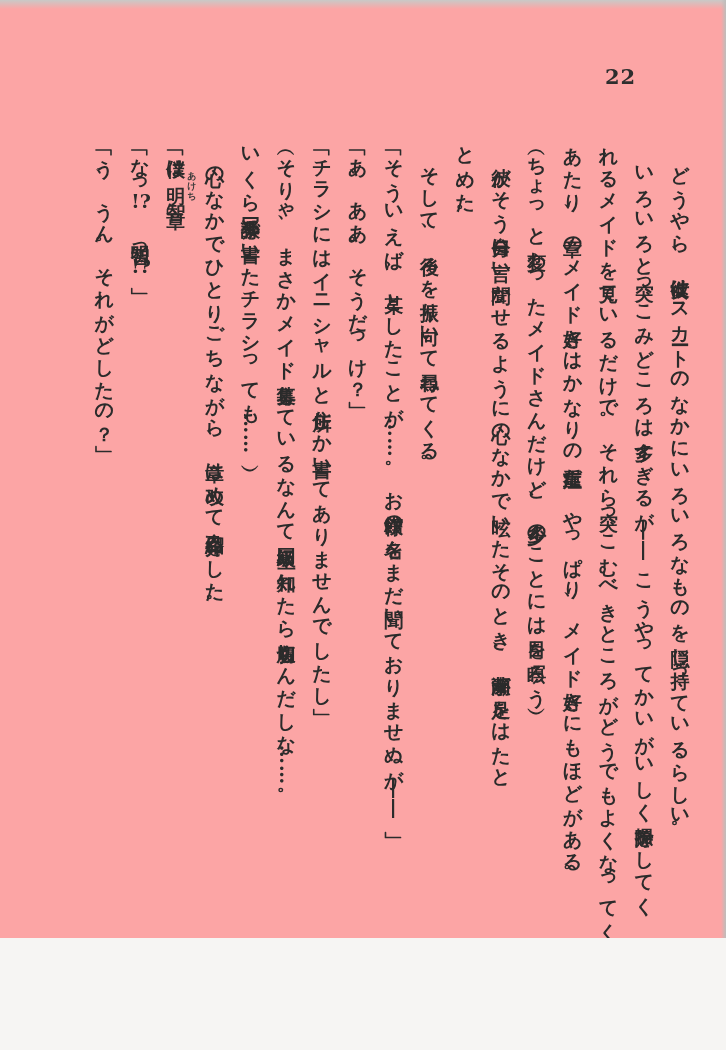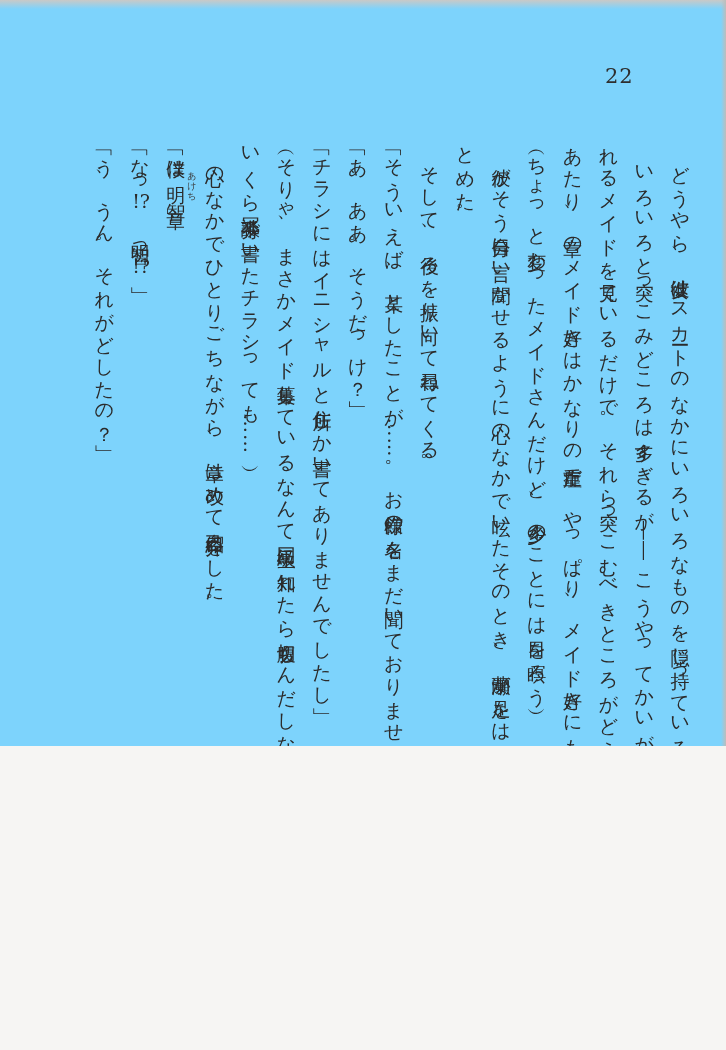--- a/index.html
+++ b/index.html
@@ -6,23 +6,24 @@
     margin: 0;
     padding: 0;
     width: 726px;
     height: 1050px;
     background: #f6f5f3;
     font-family: "DejaVu Serif", "Liberation Serif", serif;
   }
   .page {
     position: relative;
     width: 726px;
-    height: 746px;
-    background: #7dd3fc;
+    height: 938px;
+    background: #fca5a5;
     overflow: hidden;
+    font-weight: bold;
   }
   
   .edge-top {
     position: absolute;
     top: 0; left: 0;
     width: 100%; height: 10px;
     background: linear-gradient(180deg, #c9c9c7 0%, rgba(201,201,199,0) 90%);
   }
   .edge-right {
     position: absolute;

